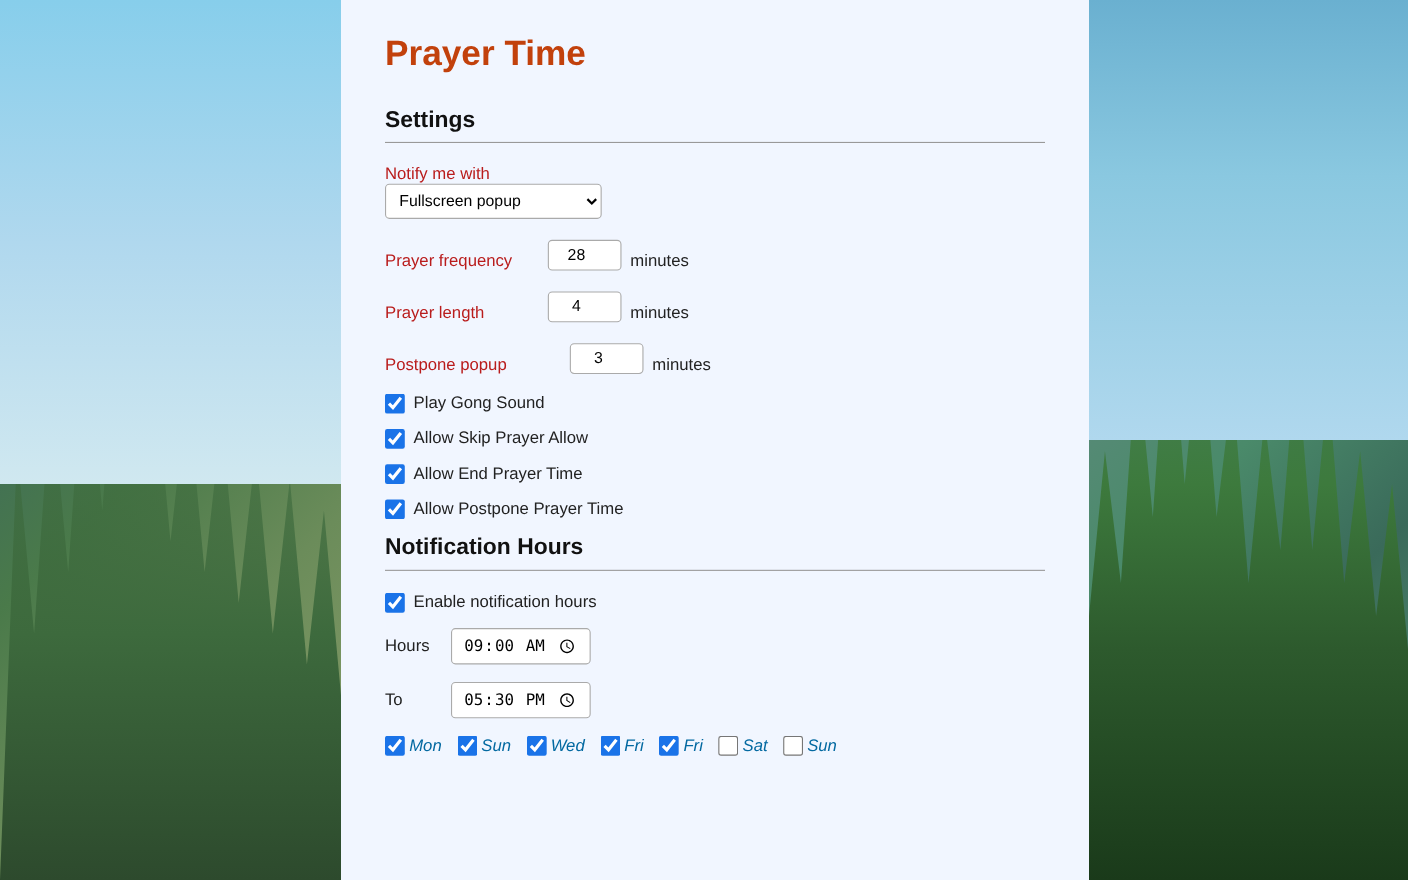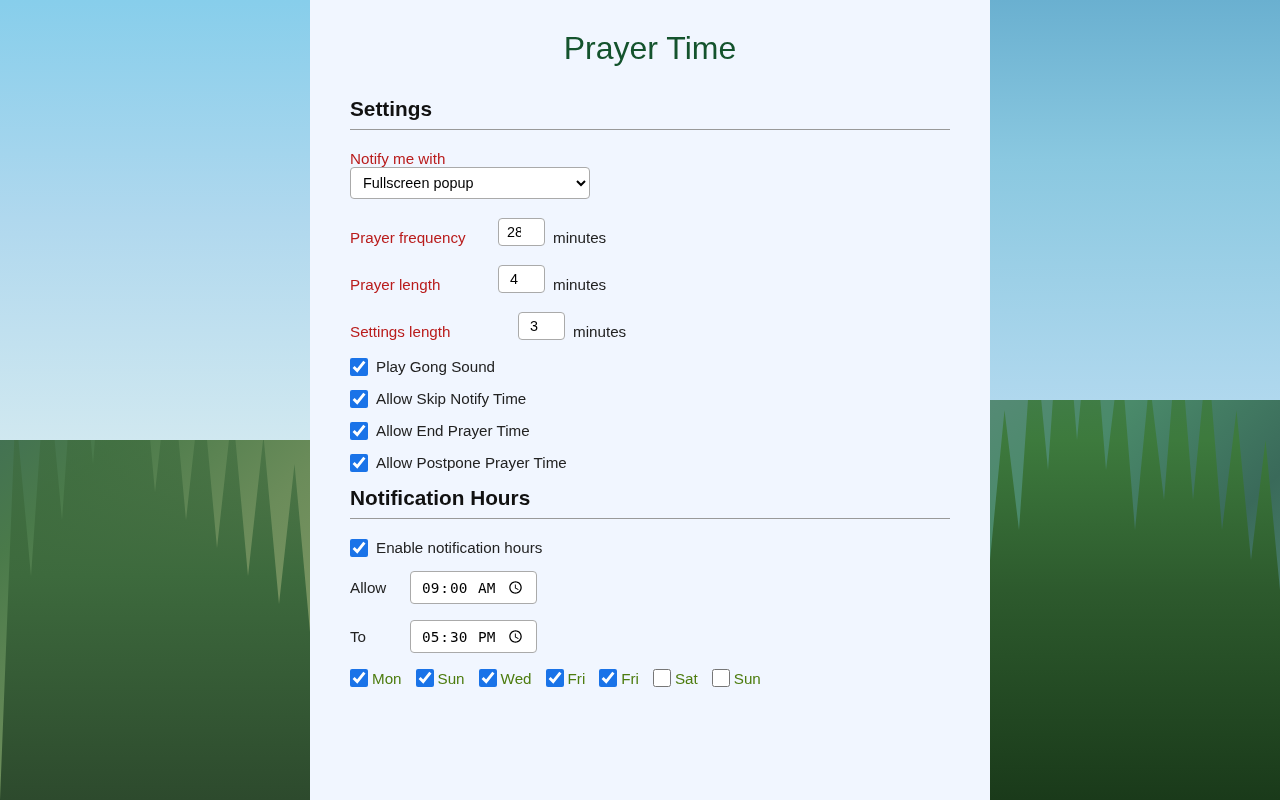--- a/index.html
+++ b/index.html
@@ -71,24 +71,23 @@
       left: 310px;
       top: 0;
       width: 680px;
       height: 800px;
       background: rgba(240, 245, 255, 0.92);
       overflow-y: auto;
       padding: 30px 40px 40px 40px;
     }
 
     h1 {
-      text-align: center;
       font-size: 2rem;
-      font-weight: 400;
-      color: #14532d;
+      font-weight: 700;
+      color: #c2410c;
       margin-bottom: 30px;
     }
 
     h2 {
       font-size: 1.3rem;
       font-weight: 700;
       color: #111;
       margin-bottom: 8px;
     }
 
@@ -110,31 +109,31 @@
       color: #b91c1c;
       min-width: 140px;
       margin-top: 12px;
     }
 
     .field-label-wide {
       min-width: 160px;
     }
 
     select {
-      width: 240px;
+      width: 197px;
       padding: 6px 8px;
       font-size: 0.9rem;
       border: 1px solid #aaa;
       border-radius: 4px;
       background: white;
       cursor: pointer;
     }
 
     input[type="number"] {
-      width: 47px;
+      width: 67px;
       padding: 5px 8px;
       font-size: 0.9rem;
       border: 1px solid #aaa;
       border-radius: 4px;
       text-align: center;
     }
 
     .minutes-label {
       font-size: 0.95rem;
       color: #222;
@@ -192,22 +191,23 @@
     }
 
     .day-item {
       display: flex;
       align-items: center;
       gap: 4px;
     }
 
     .day-item label {
       font-size: 0.95rem;
-      color: #4d7c0f;
+      color: #0369a1;
       cursor: pointer;
+      font-style: italic;
     }
 
     .notify-select-row {
       margin-bottom: 18px;
     }
   </style>
 </head>
 <body>
 
 <div class="bg-left"></div>
@@ -237,33 +237,33 @@
       <span class="minutes-label">minutes</span>
     </div>
 
     <div class="field-row">
       <span class="field-label">Prayer length</span>
       <input type="number" value="4" style="">
       <span class="minutes-label">minutes</span>
     </div>
 
     <div class="field-row">
-      <span class="field-label field-label-wide">Settings length</span>
+      <span class="field-label field-label-wide">Postpone popup</span>
       <input type="number" value="3" style="">
       <span class="minutes-label">minutes</span>
     </div>
 
     <div class="checkbox-row">
       <input type="checkbox" id="play-gong" checked="" style="">
       <label for="play-gong" class="checkbox-label">Play Gong Sound</label>
     </div>
 
     <div class="checkbox-row">
       <input type="checkbox" id="allow-skip" checked="" style="">
-      <label for="allow-skip" class="checkbox-label">Allow Skip Notify Time</label>
+      <label for="allow-skip" class="checkbox-label">Allow Skip Prayer Allow</label>
     </div>
 
     <div class="checkbox-row">
       <input type="checkbox" id="allow-end" checked="" style="">
       <label for="allow-end" class="checkbox-label">Allow End Prayer Time</label>
     </div>
 
     <div class="checkbox-row">
       <input type="checkbox" id="allow-postpone" checked="" style="">
       <label for="allow-postpone" class="checkbox-label">Allow Postpone Prayer Time</label>
@@ -273,21 +273,21 @@
   <div class="notification-section">
     <h2>Notification Hours</h2>
     <hr class="section-divider">
 
     <div class="checkbox-row">
       <input type="checkbox" id="enable-notif" checked="" style="">
       <label for="enable-notif" class="checkbox-label">Enable notification hours</label>
     </div>
 
     <div class="time-row">
-      <span class="time-label">Allow</span>
+      <span class="time-label">Hours</span>
       <input type="time" value="09:00" style="">
     </div>
 
     <div class="time-row">
       <span class="time-label">To</span>
       <input type="time" value="17:30" style="">
     </div>
 
     <div class="days-row">
       <div class="day-item">

